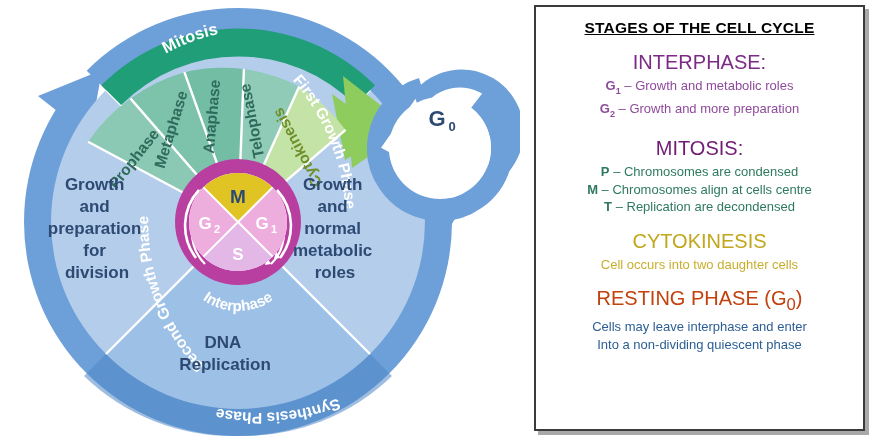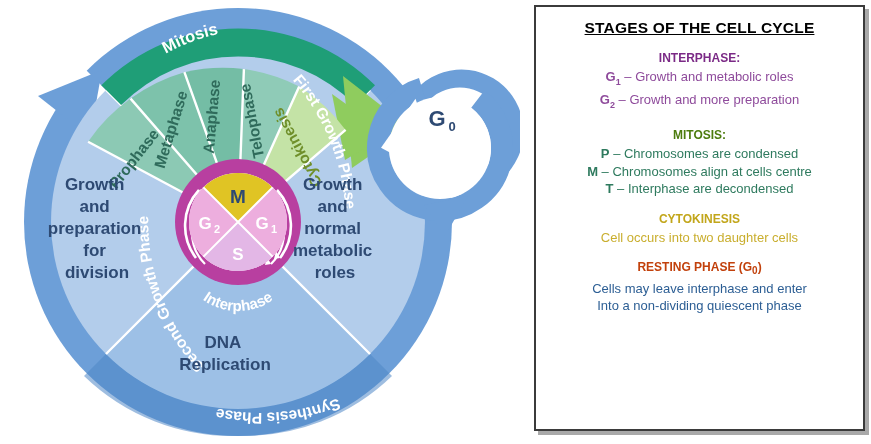--- a/index.html
+++ b/index.html
@@ -21,23 +21,23 @@
     position:absolute;left:534px;top:5px;width:331px;height:426px;
     background:#ffffff;border:2px solid #3b3b3b;
     box-sizing:border-box;
     box-shadow:4px 4px 0 0 #a9a9a9;
   }
   #legend .inner{padding:12px 10px 0 10px;text-align:center;}
   .lg-title{
     font-size:15.5px;font-weight:bold;color:#000000;
     text-decoration:underline;letter-spacing:.2px;margin-bottom:14px;
   }
-  .lg-head{font-size:12px;font-weight:bold;margin:0 0 3px 0;}
+  .lg-head{font-size:20px;font-weight:normal;margin:0 0 3px 0;}
   .lg-head.purple{color:#7b2a86;}
-  .lg-head.green{color:#4d7c0f;}
+  .lg-head.green{color:#701a75;}
   .lg-head.gold{color:#c2a61b;}
   .lg-head.blue{color:#c2410c;}
   .lg-row{font-size:13px;line-height:17.5px;}
   .lg-row.purple{color:#8e4a9b;}
   .lg-row.green{color:#2e7a5e;}
   .lg-row.gold{color:#c9ae2e;}
   .lg-row.blue{color:#2c5e94;}
   .lg-row b{font-weight:bold;}
   .lg-row sub{font-size:9px;}
   .lg-gap{height:14px;}
@@ -235,21 +235,21 @@
       <div class="lg-row green">
         <b><span>P</span></b>
         <span>– Chromosomes are condensed</span>
       </div>
       <div class="lg-row green">
         <b><span>M</span></b>
         <span>– Chromosomes align at cells centre</span>
       </div>
       <div class="lg-row green">
         <b><span>T</span></b>
-        <span>– Interphase are decondensed</span>
+        <span>– Replication are decondensed</span>
       </div>
 
       <div class="lg-gap"></div>
 
       <div class="lg-head gold">CYTOKINESIS</div>
       <div class="lg-row gold">Cell occurs into two daughter cells</div>
 
       <div class="lg-gap"></div>
 
       <div class="lg-head blue"><span>RESTING PHASE (G</span><sub>0</sub><span>)</span></div>

